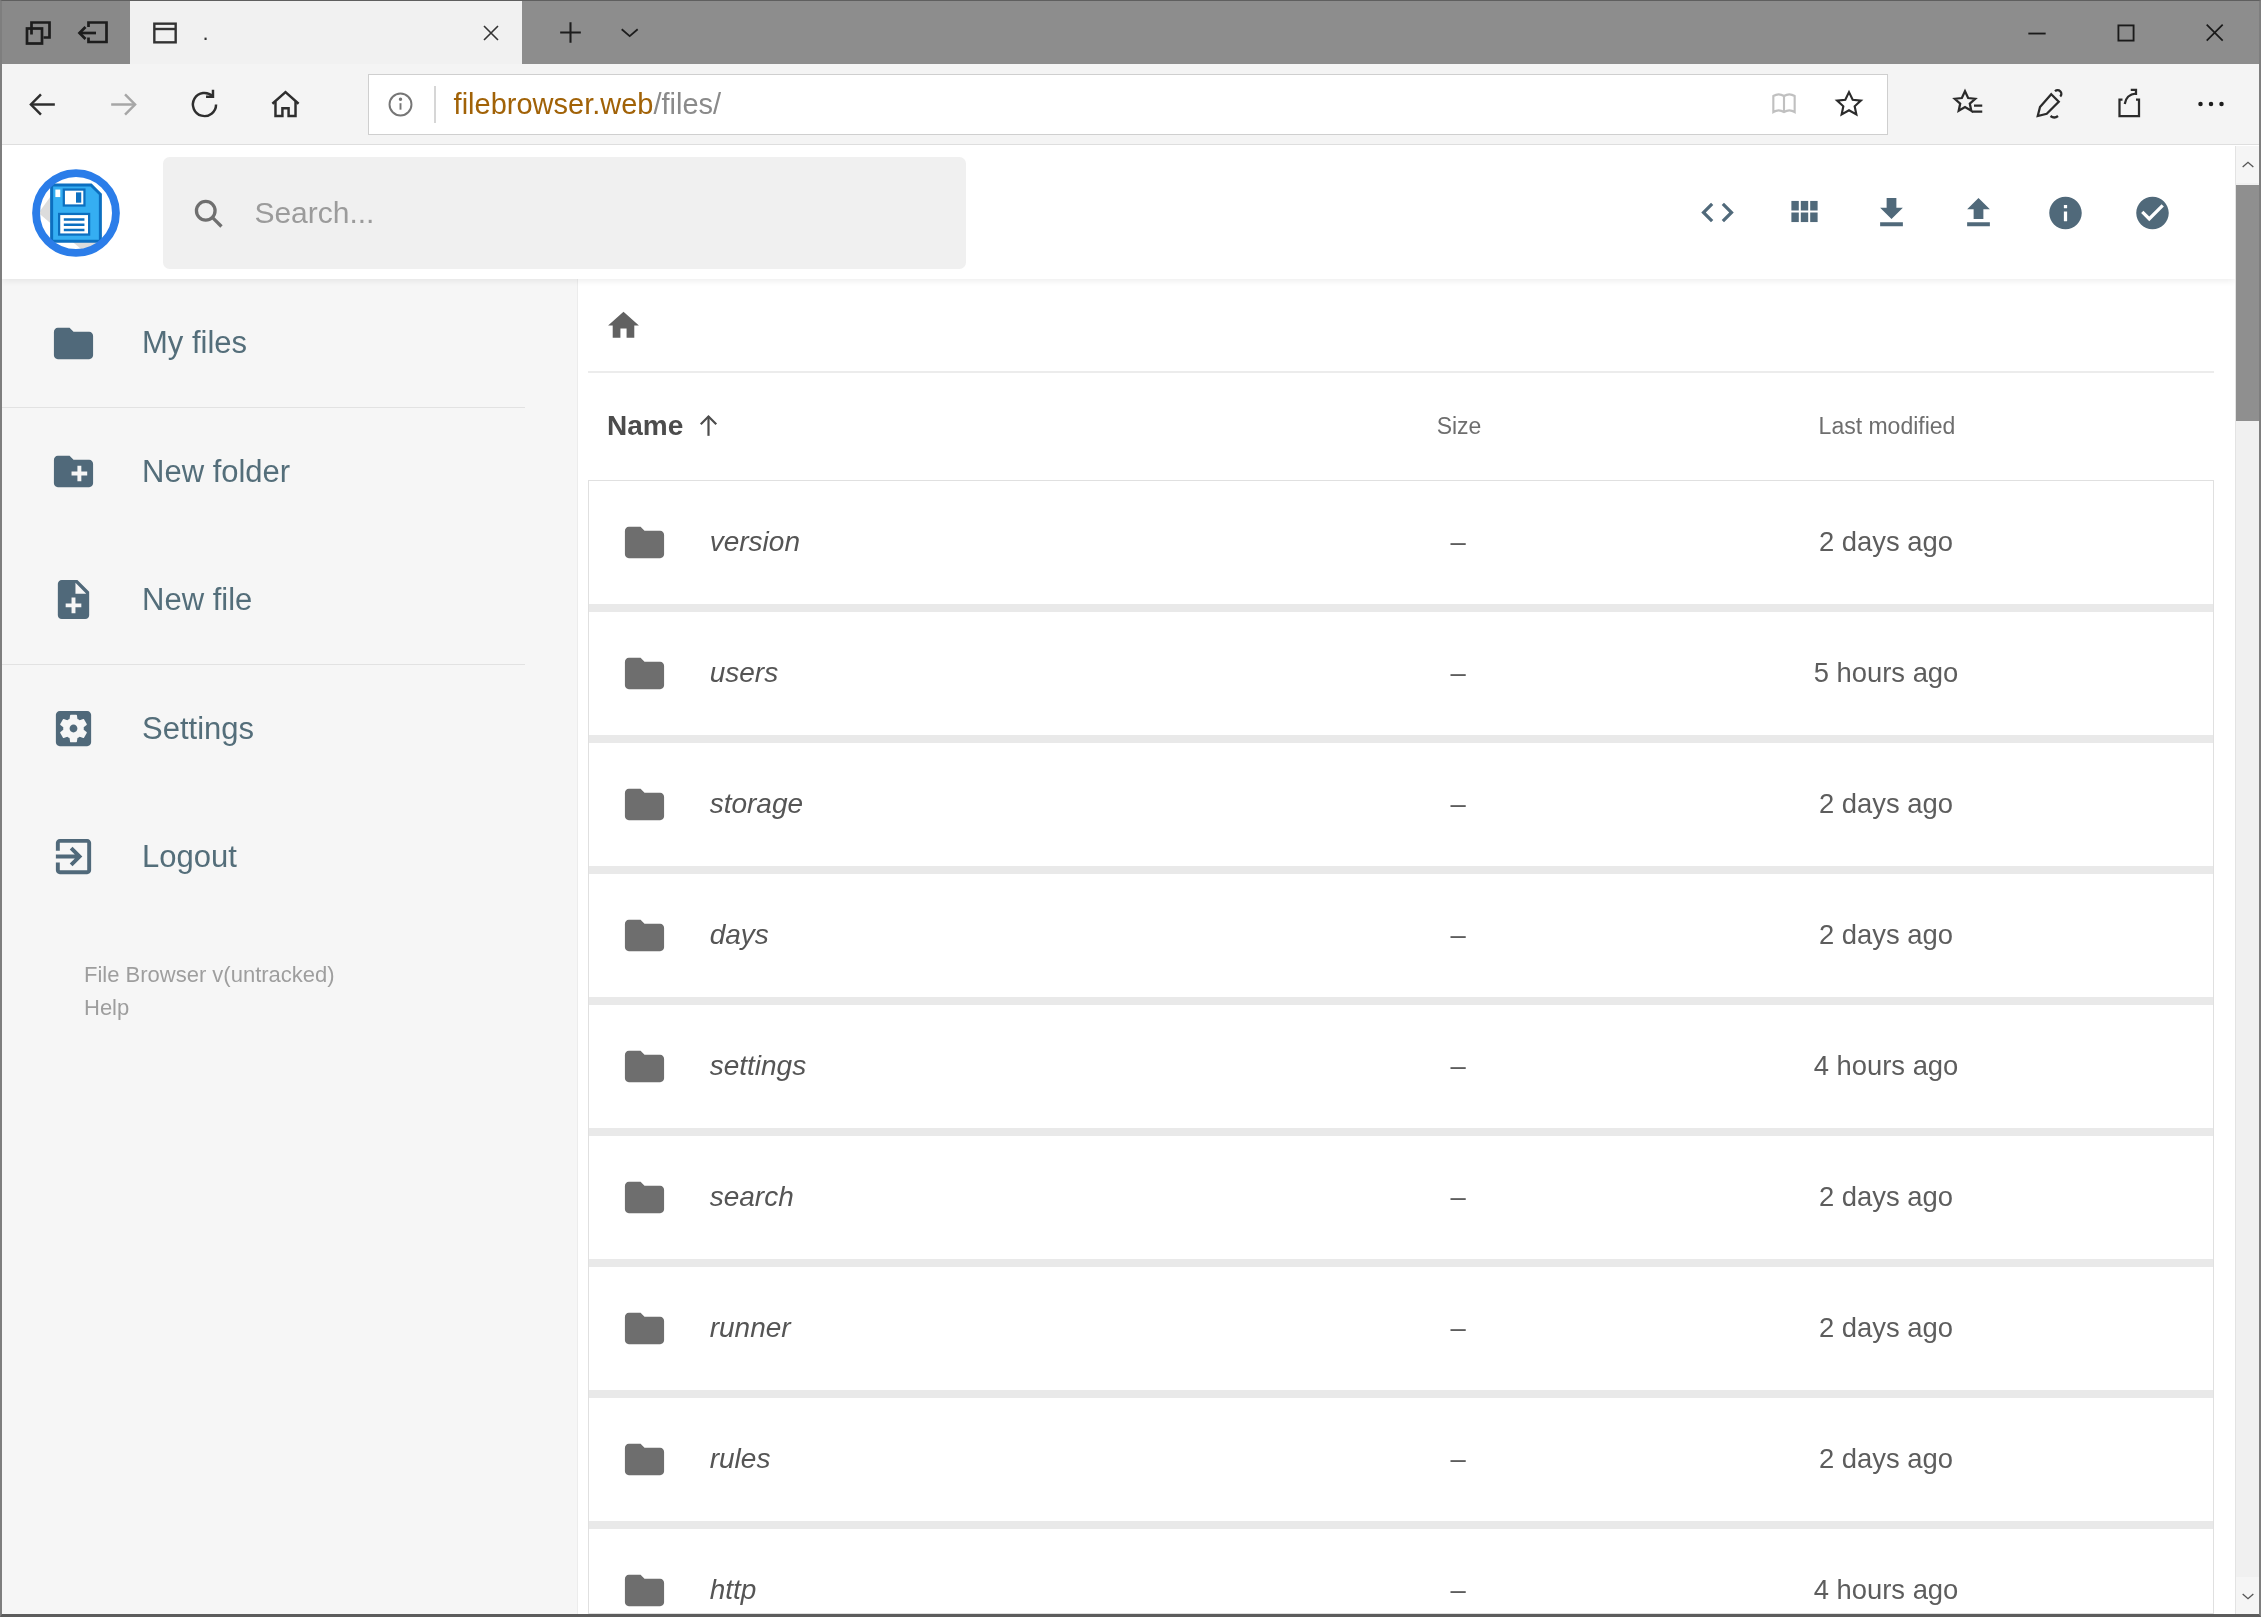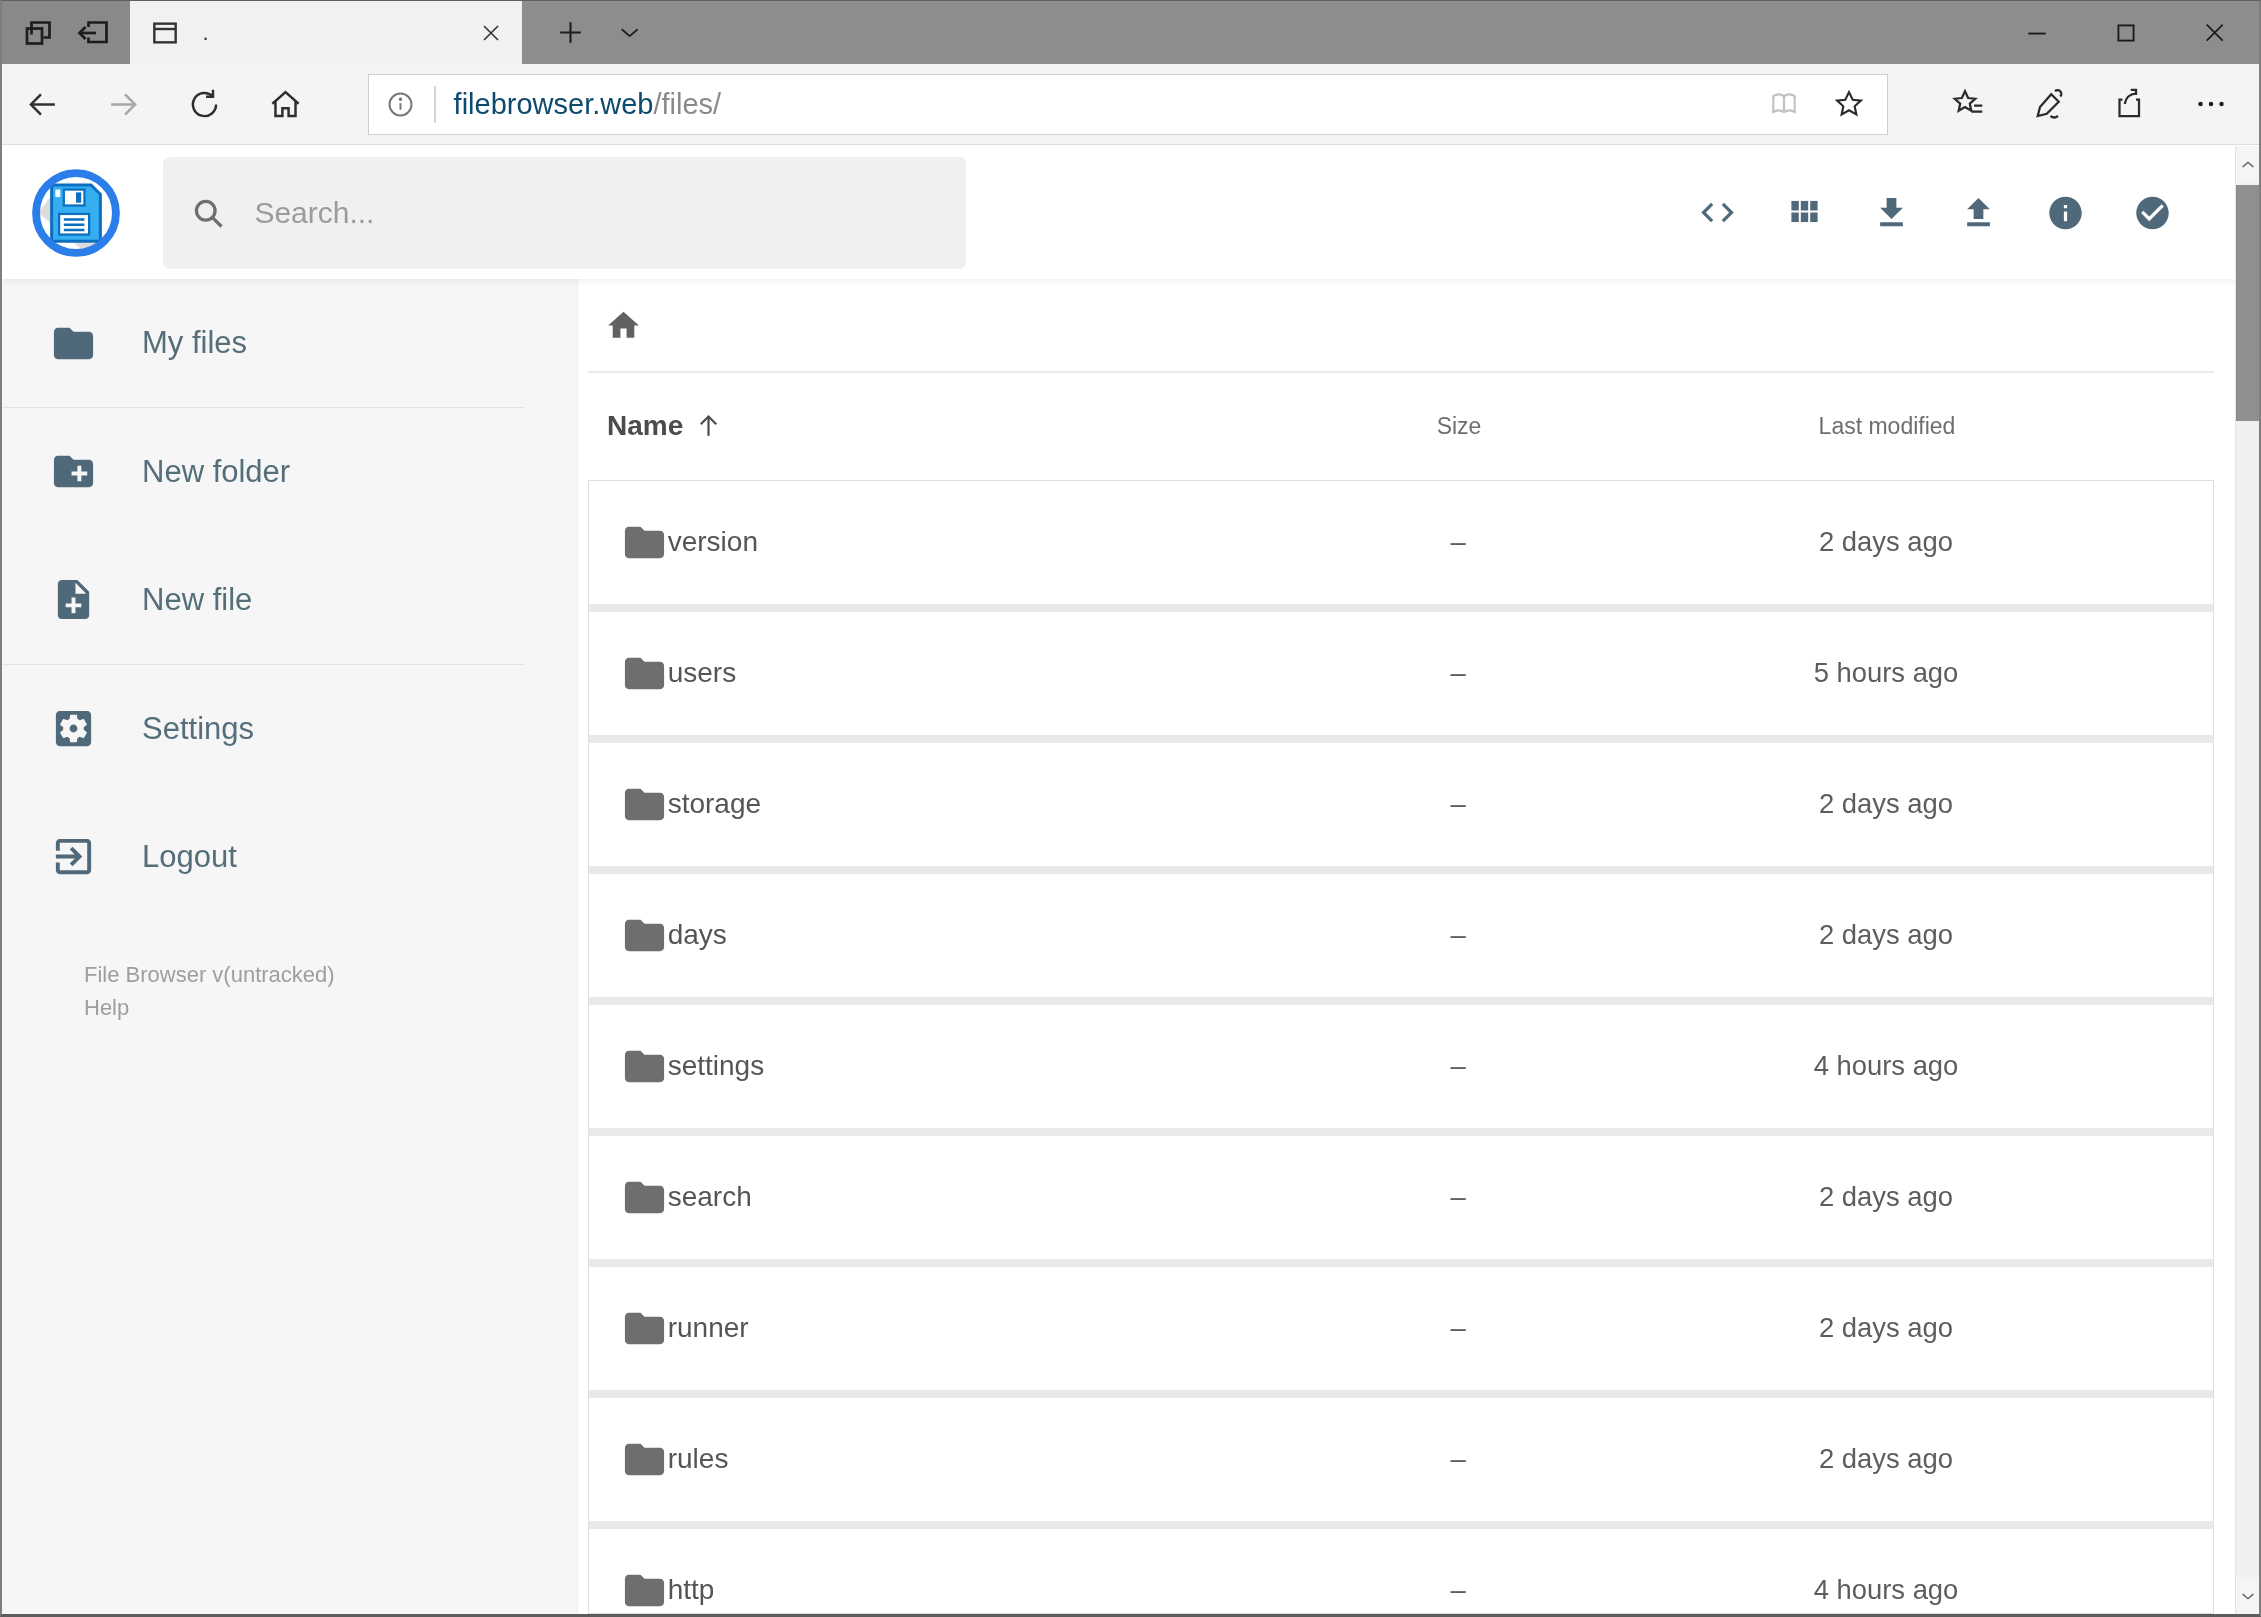--- a/index.html
+++ b/index.html
@@ -19,21 +19,21 @@
   .newtab,.tablist{width:60px;display:flex;align-items:center;justify-content:center;}
   .newtab{margin-left:18px;}
   .win-controls{margin-left:auto;display:flex;}
   .win-btn{width:89px;display:flex;align-items:center;justify-content:center;background:none;border:none;cursor:pointer;}
   
   .navbar{height:81px;background:#f4f4f4;display:flex;align-items:center;border-bottom:0.8px solid #dedede;}
   .nav-btn{width:81px;height:100%;display:flex;align-items:center;justify-content:center;background:none;border:none;cursor:pointer;}
   .addressbar{flex:1;height:61px;margin-left:42px;margin-right:39px;background:#fff;border:1.6px solid #cfcfcf;display:flex;align-items:center;padding:0 16px;}
   .addr-sep{width:1.6px;height:37px;background:#d6d6d6;margin:0 18px;}
   .addr-url{font-size:29px;white-space:nowrap;}
-  .addr-host{color:#0c4a6e;}
+  .addr-host{color:#a16207;}
   .addr-path{color:#8a8a8a;}
   .addr-right{margin-left:auto;display:flex;align-items:center;gap:32px;padding-right:4.8px;}
   .nav-right{display:flex;margin-right:8px;}
   
   .page{position:absolute;top:145px;left:0;right:0;bottom:0;display:flex;}
   .page-main{flex:1;display:flex;flex-direction:column;background:#f6f6f6;overflow:hidden;}
   
   .app-header{height:133px;min-height:133px;background:#fff;display:flex;align-items:center;padding-left:29px;box-shadow:0 1.6px 6.5px rgba(0,0,0,.07);position:relative;z-index:2;}
   .logo{width:90px;height:90px;cursor:pointer;}
   .searchbox{margin-left:42px;width:803px;height:112px;background:#f0f0f0;border-radius:6.5px;display:flex;align-items:center;padding:0 27.4px;gap:26px;}
@@ -50,21 +50,21 @@
   .side-footer .help{cursor:pointer;}
   .content{flex:1;background:#fff;border-left:0.8px solid #ececec;display:flex;flex-direction:column;padding:0 21px 0 9.7px;overflow:hidden;}
   .breadcrumbs{height:92px;min-height:92px;display:flex;align-items:center;padding-left:11.3px;}
   .crumb-btn{background:none;border:none;padding:6.5px;cursor:pointer;display:flex;}
   .content-divider{height:1.6px;background:#ececec;}
   .cols-header{height:107px;min-height:107px;display:grid;grid-template-columns:1fr 202px 654px;align-items:center;}
   .col-name{display:flex;align-items:flex-start;gap:10px;padding-left:19.4px;font-size:28px;font-weight:bold;color:#4c4c4c;cursor:pointer;}
   .col-other{font-size:23px;color:#6e6e6e;text-align:center;cursor:pointer;}
   .listing{flex:1;background:#e9e9e9;border:0.8px solid #e0e0e0;display:flex;flex-direction:column;gap:8px;overflow:hidden;}
   .row{min-height:123px;background:#fff;display:grid;grid-template-columns:1fr 202px 654px;align-items:center;cursor:pointer;}
-  .name-cell{display:flex;align-items:center;padding-left:32px;}
+  .name-cell{display:flex;align-items:center;gap:42px;padding-left:32px;font-style:italic;}
   .file-name{font-size:28px;color:#555;}
   .size-cell,.mod-cell{font-size:27.4px;color:#5d5d5d;text-align:center;}
   
   .scrollbar{width:24px;min-width:24px;background:#f0f0f0;border-left:0.8px solid #e3e3e3;position:relative;}
   .sb-btn{position:absolute;left:0;right:0;height:37px;display:flex;align-items:center;justify-content:center;background:#f5f5f5;cursor:pointer;border:none;padding:0;}
   .sb-up{top:0;}
   .sb-down{bottom:0;}
   .sb-thumb{position:absolute;top:39px;left:0;right:0;height:236px;background:#8f8f8f;cursor:pointer;}
   svg{display:block;}
 </style>

